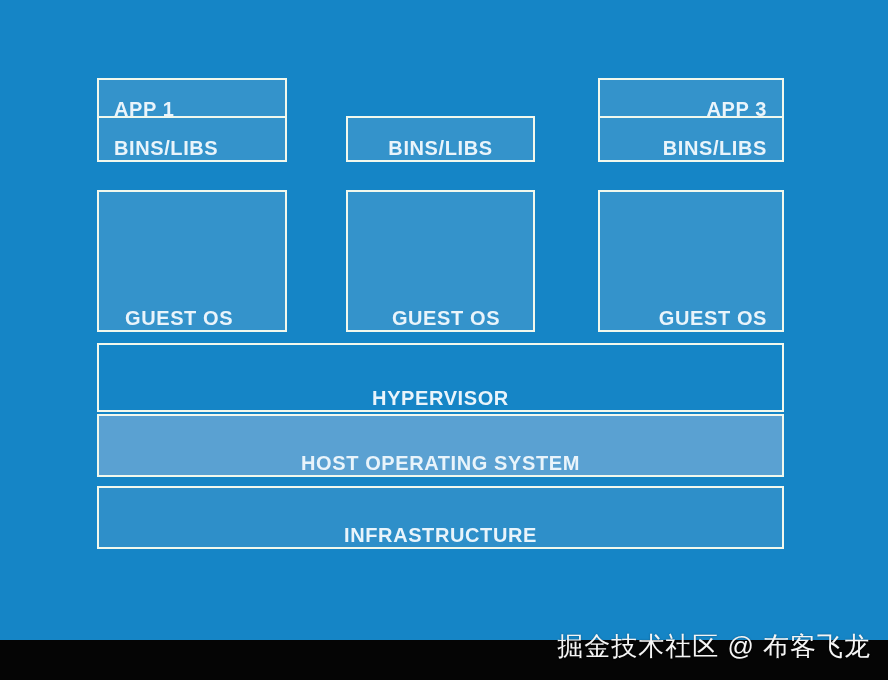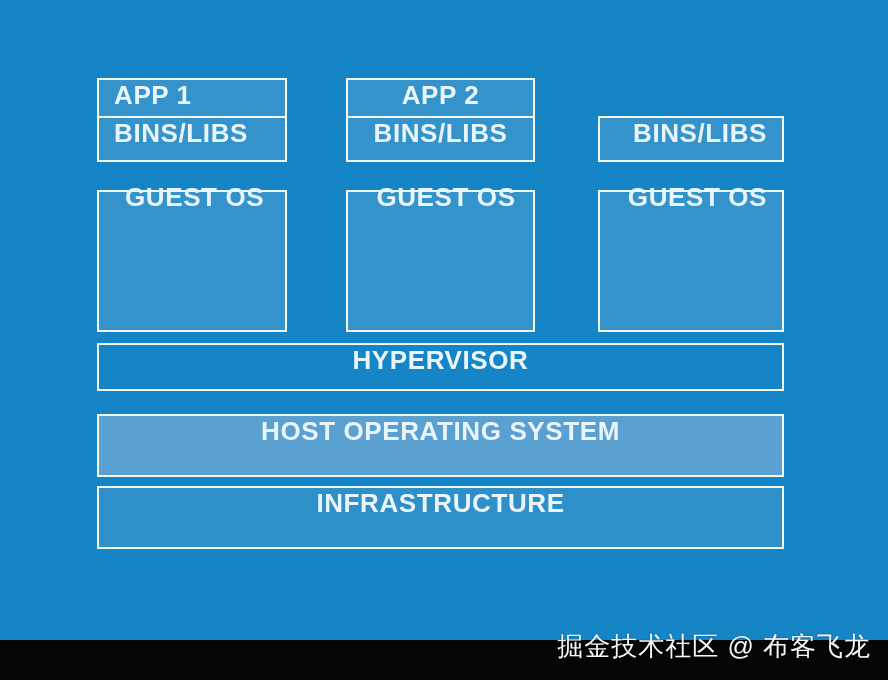--- a/index.html
+++ b/index.html
@@ -12,45 +12,45 @@
     position: relative;
     width: 888px;
     height: 680px;
     background: #1585c6;
   }
   .box {
     position: absolute;
     border: 2px solid #f1f8ed;
     background: #3493cb;
     display: flex;
-    align-items: flex-start;
+    align-items: flex-end;
     color: #e9f4fb;
     font-weight: bold;
-    font-size: 26px;
+    font-size: 20px;
     letter-spacing: 0.6px;
     padding: 0 15px;
   }
   .align-left   { justify-content: flex-start; }
   .align-center { justify-content: center; }
   .align-right  { justify-content: flex-end; }
 
   
   .col-0 { left: 97px;  width: 190px; }
   .col-1 { left: 346px; width: 189px; }
   .col-2 { left: 598px; width: 186px; }
 
   
   .row-app   { top: 78px;  height: 45px; }
   .row-bins  { top: 116px; height: 46px; }
   .row-guest { top: 190px; height: 142px; padding-left: 26px; }
   .row-guest span { margin-top: -10px; }
 
   
   .layer { left: 97px; width: 687px; justify-content: center; }
-  .layer-0 { top: 343px; height: 48px; }
+  .layer-0 { top: 343px; height: 69px; }
   .layer-1 { top: 414px; height: 63px; }
   .layer-2 { top: 486px; height: 63px; }
 
   .bottom-bar {
     position: absolute;
     left: 0;
     bottom: 0;
     width: 888px;
     height: 40px;
     background: #050505;
@@ -75,30 +75,30 @@
   <div class="box col-0 row-app align-left">
     <span>APP 1</span>
   </div>
   <div class="box col-0 row-bins align-left">
     <span>BINS/LIBS</span>
   </div>
   <div class="box col-0 row-guest align-left">
     <span>GUEST OS</span>
   </div>
 
-  <div class="box col-1 row-app align-center">
-    <span>APP 2</span>
-  </div>
   <div class="box col-1 row-bins align-center">
     <span>BINS/LIBS</span>
   </div>
   <div class="box col-1 row-guest align-center">
     <span>GUEST OS</span>
   </div>
 
+  <div class="box col-2 row-app align-right">
+    <span>APP 3</span>
+  </div>
   <div class="box col-2 row-bins align-right">
     <span>BINS/LIBS</span>
   </div>
   <div class="box col-2 row-guest align-right">
     <span>GUEST OS</span>
   </div>
 
   <div class="box layer layer-0" style="background-color: rgb(21, 133, 198);">
     <span>HYPERVISOR</span>
   </div>

